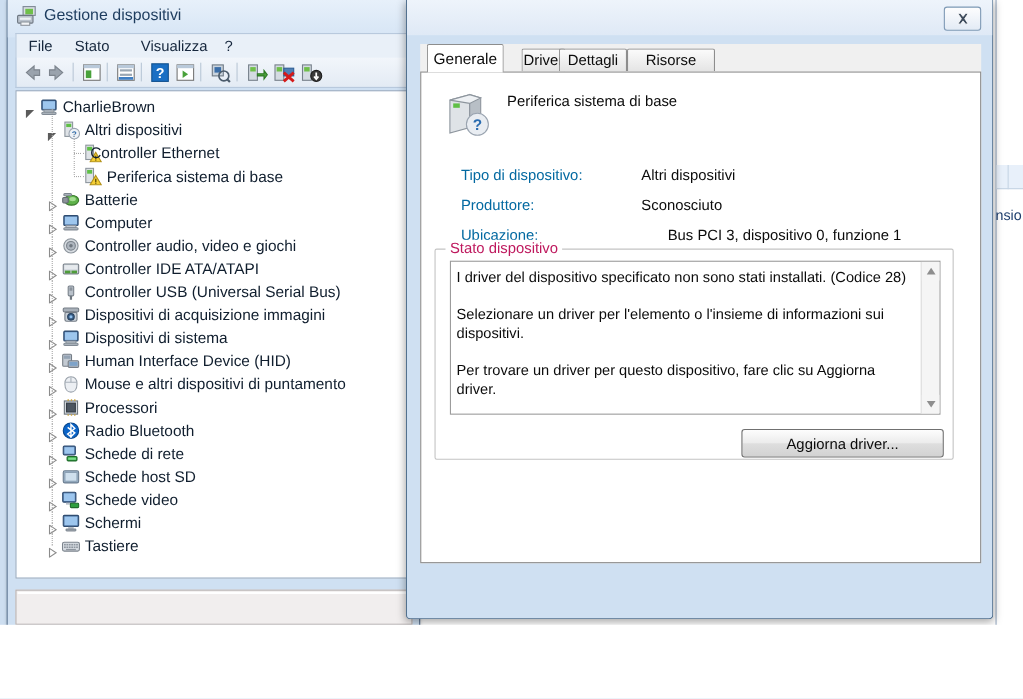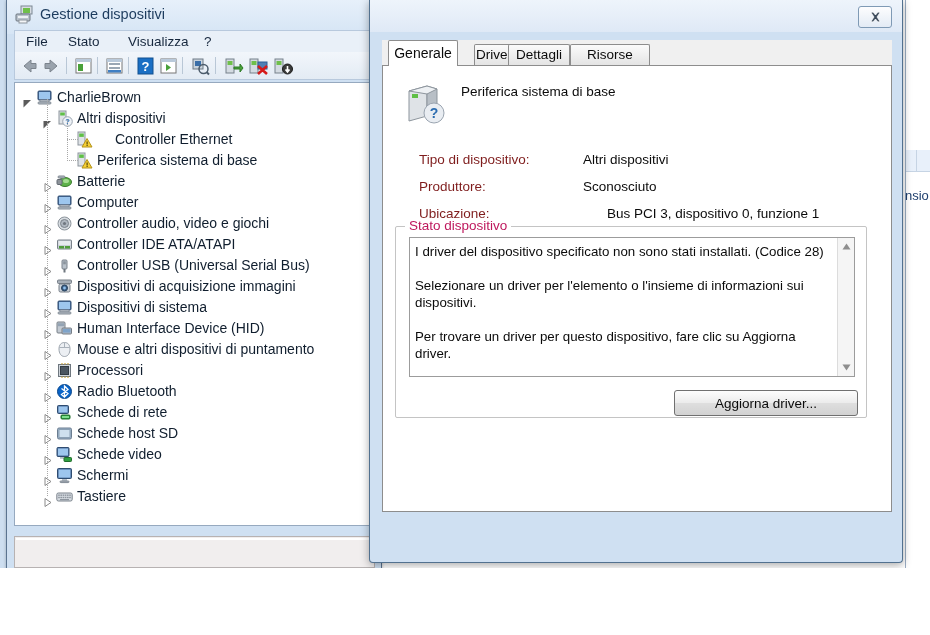--- a/index.html
+++ b/index.html
@@ -156,21 +156,21 @@
   #tabpage {
     position:absolute; left:0; top:25px; width:100%; height:447px;
     background:#ffffff; border:1px solid #8d8d8d;
   }
 
   #dev-icon { position:absolute; left:22px; top:16px; width:44px; height:44px; }
   #dev-name {
     position:absolute; left:78px; top:18px; font-size:13.5px; color:#0b0b0b;
   }
   .prop-label {
-    position:absolute; left:36px; font-size:13.5px; color:#7f1d1d;
+    position:absolute; left:36px; font-size:13.5px; color:#0369a1;
   }
   .prop-value {
     position:absolute; left:200px; font-size:13.5px; color:#0b0b0b;
   }
 
   #status-group {
     position:absolute; left:12px; top:160px; width:472px; height:192px;
     border:1px solid #c4c4c4; border-radius:2px;
   }
   #status-legend {
@@ -336,21 +336,21 @@
         <span class="tlabel" style="left: 62px;">Altri dispositivi</span>
       </div>
       <div class="trow" style="top: 46px;">
         <div class="ticon" style="left: 61px;"><svg viewBox="0 0 17 17" width="17" height="17">
             <rect x="2" y="1" width="7" height="13" fill="#dfe3e7" stroke="#8d959d"></rect>
             <rect x="3.2" y="2.5" width="4.6" height="3.4" fill="#5fbf46"></rect>
             <path d="M11 7.5 L16 16 L6 16 Z" fill="#f5cf35" stroke="#b3921a"></path>
             <rect x="10.6" y="10.5" width="1" height="3" fill="#3a3000"></rect>
             <rect x="10.6" y="14" width="1" height="1" fill="#3a3000"></rect>
           </svg></div>
-        <span class="tlabel" style="left: 100px; text-align: center;">Controller Ethernet</span>
+        <span class="tlabel" style="left: 67px; text-align: center;">Controller Ethernet</span>
       </div>
       <div class="trow" style="top: 67px;">
         <div class="ticon" style="left: 61px;"><svg viewBox="0 0 17 17" width="17" height="17">
             <rect x="2" y="1" width="7" height="13" fill="#dfe3e7" stroke="#8d959d"></rect>
             <rect x="3.2" y="2.5" width="4.6" height="3.4" fill="#5fbf46"></rect>
             <path d="M11 7.5 L16 16 L6 16 Z" fill="#f5cf35" stroke="#b3921a"></path>
             <rect x="10.6" y="10.5" width="1" height="3" fill="#3a3000"></rect>
             <rect x="10.6" y="14" width="1" height="1" fill="#3a3000"></rect>
           </svg></div>
         <span class="tlabel" style="left: 82px;">Periferica sistema di base</span>

